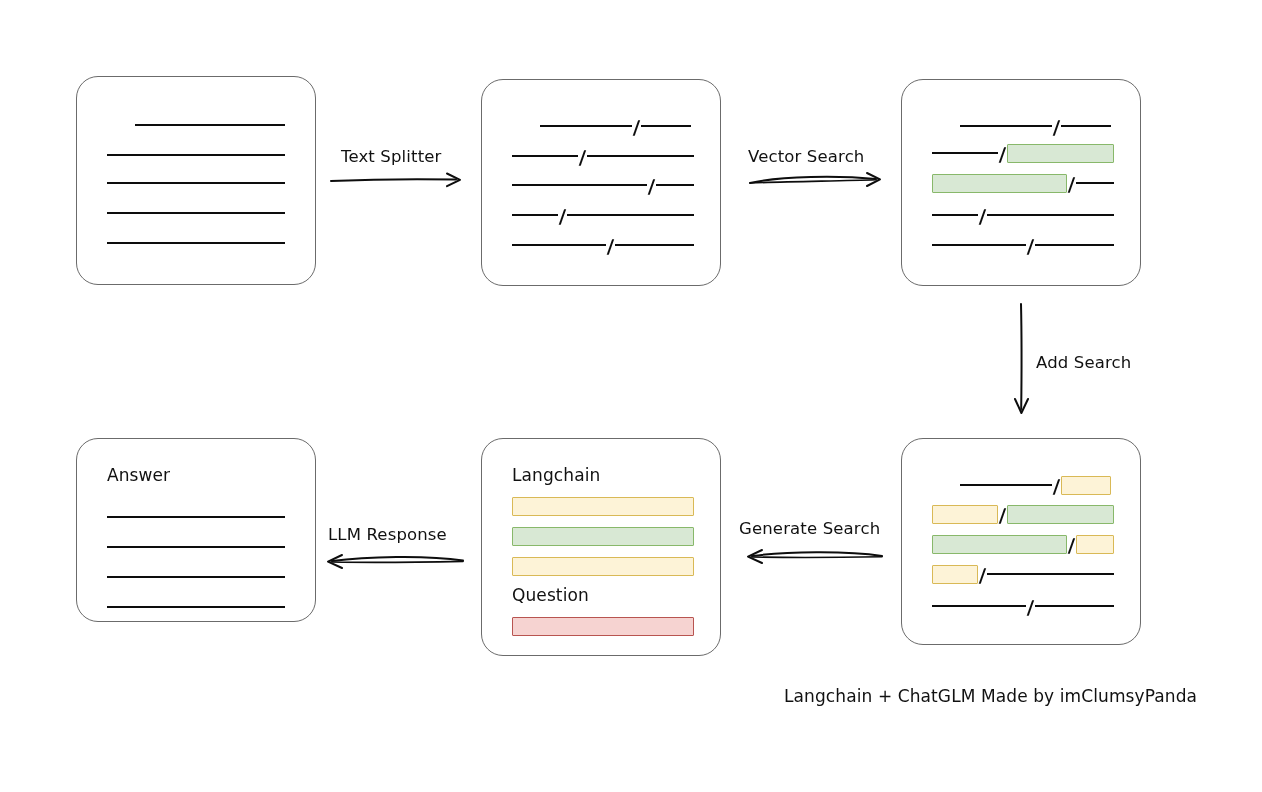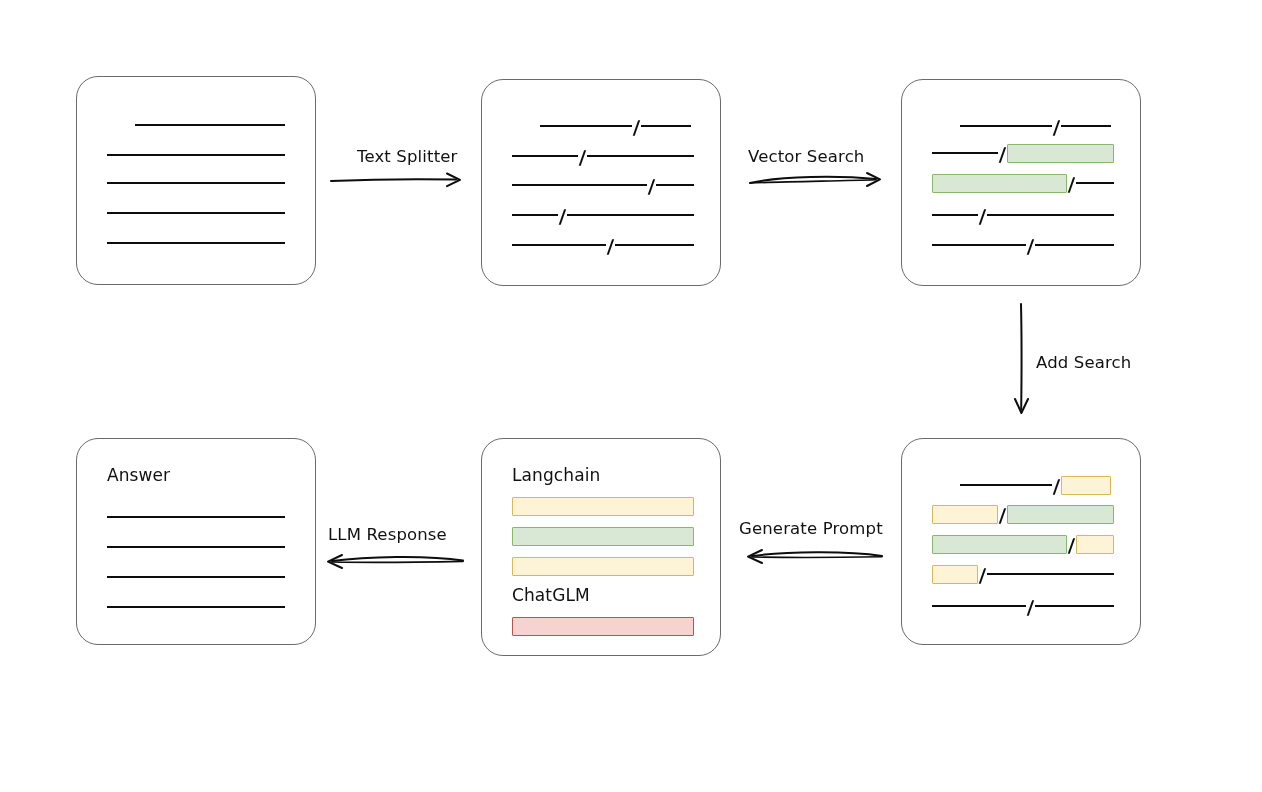--- a/index.html
+++ b/index.html
@@ -136,21 +136,21 @@
       <span class="seg" style="width:178px;"></span>
     </div>
     <div class="line-row" style="left:30px; top:126px;">
       <span class="seg" style="width:178px;"></span>
     </div>
     <div class="line-row" style="left:30px; top:156px;">
       <span class="seg" style="width:178px;"></span>
     </div>
   </div>
 
-  <div class="edge-label" style="left:341px; top:147px;margin-left:16px;">Text Splitter</div>
+  <div class="edge-label" style="left:341px; top:147px;">Text Splitter</div>
   <svg class="arrow-svg" style="left:330px; top:168px;" width="140" height="24" viewBox="0 0 140 24">
     <path d="M1,13 C40,11.4 92,11 126,11.6"></path>
     <polyline points="117,5.5 130,11.8 117,18.2"></polyline>
   </svg>
 
   <div class="doc-box" style="left:481px; top:79px; width:240px; height:207px;">
     <div class="line-row" style="left:58px; top:36px;">
       <span class="seg" style="width:92px;"></span>
       <span class="slash">/</span>
       <span class="seg" style="width:50px;"></span>
@@ -239,53 +239,54 @@
       <span class="slash">/</span>
       <span class="seg" style="width:127px;"></span>
     </div>
     <div class="line-row" style="left:30px; top:157px;">
       <span class="seg" style="width:94px;"></span>
       <span class="slash">/</span>
       <span class="seg" style="width:79px;"></span>
     </div>
   </div>
 
-  <div class="edge-label" style="left:739px; top:519px;">Generate Prompt</div>
+  <div class="edge-label" style="left:739px; top:519px;">Generate Search</div>
   <svg class="arrow-svg" style="left:738px; top:544px;" width="148" height="26" viewBox="0 0 148 26">
     <path d="M144,12 C108,6.5 48,7.5 14,12"></path>
     <path class="thin" d="M144,12.8 C104,13.4 48,13.6 14,13"></path>
     <polyline points="24,6 10,12.6 24,19"></polyline>
   </svg>
 
   <div class="doc-box" style="left:481px; top:438px; width:240px; height:218px;">
     <div class="box-title" style="left:30px; top:26px;">Langchain</div>
     <div class="bar yellow" style="left:30px; top:58px; width:182px;"></div>
     <div class="bar green" style="left:30px; top:88px; width:182px;"></div>
     <div class="bar yellow" style="left:30px; top:118px; width:182px;"></div>
-    <div class="box-title" style="left:30px; top:146px;">ChatGLM</div>
+    <div class="box-title" style="left:30px; top:146px;">Question</div>
     <div class="bar red" style="left:30px; top:178px; width:182px;"></div>
   </div>
 
   <div class="edge-label" style="left:328px; top:525px;text-align:right;">LLM Response</div>
   <svg class="arrow-svg" style="left:318px; top:549px;" width="148" height="26" viewBox="0 0 148 26">
     <path d="M145,11.5 C108,6 48,7.5 14,12"></path>
     <path class="thin" d="M145,12.4 C104,13.2 48,13.6 14,13"></path>
     <polyline points="24,6 10,12.6 24,19"></polyline>
   </svg>
 
-  <div class="doc-box" style="left:76px; top:438px; width:240px; height:207px;">
+  <div class="doc-box" style="left:76px; top:438px; width:240px; height:184px;">
     <div class="box-title" style="left:30px; top:26px;">Answer</div>
     <div class="line-row" style="left:30px; top:68px;">
       <span class="seg" style="width:178px;"></span>
     </div>
     <div class="line-row" style="left:30px; top:98px;">
       <span class="seg" style="width:178px;"></span>
     </div>
     <div class="line-row" style="left:30px; top:128px;">
       <span class="seg" style="width:178px;"></span>
     </div>
     <div class="line-row" style="left:30px; top:158px;">
       <span class="seg" style="width:178px;"></span>
     </div>
   </div>
 
+  <div class="footer-note" style="left:784px; top:686px;">Langchain + ChatGLM Made by imClumsyPanda</div>
 
 </div>
 
 </body></html>

